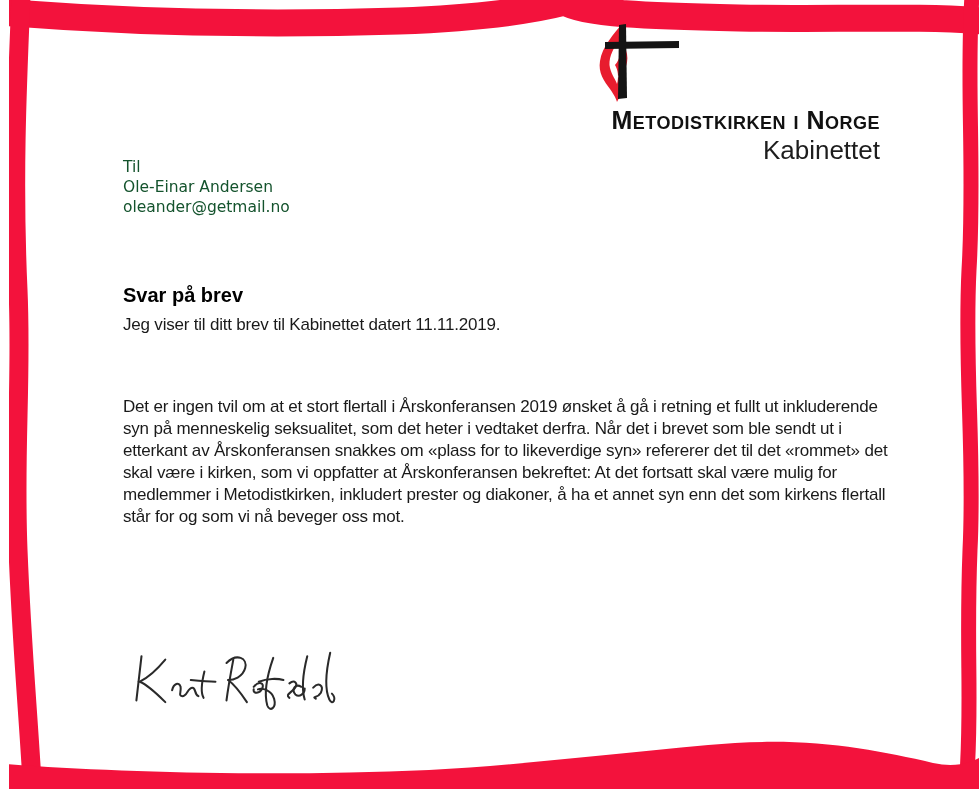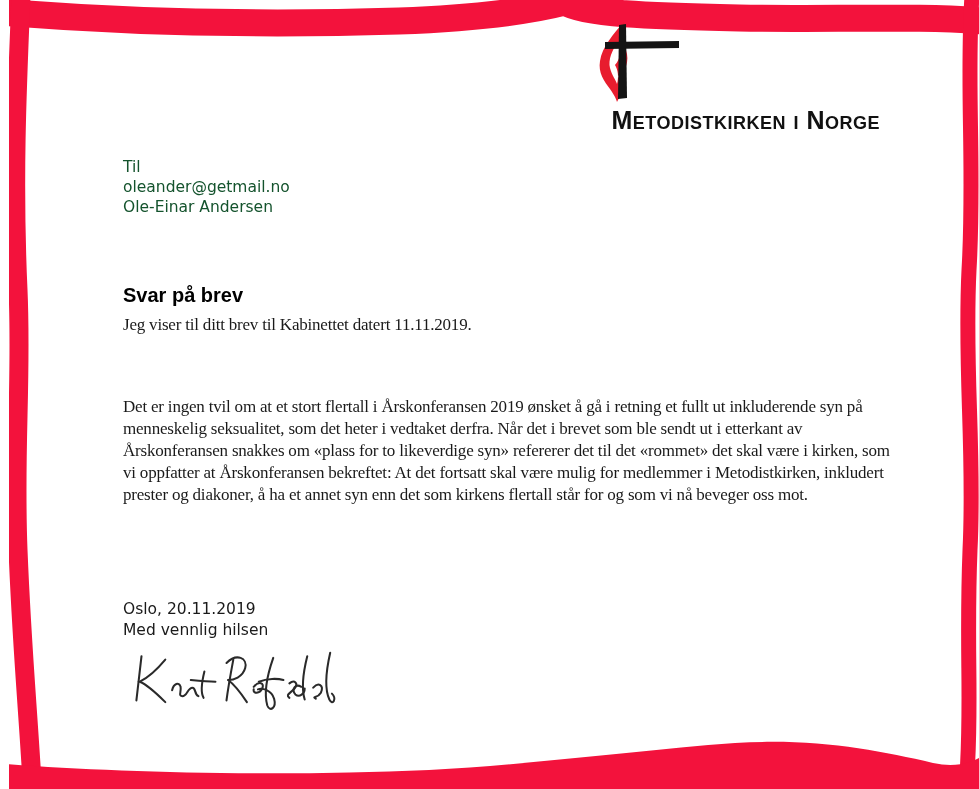--- a/index.html
+++ b/index.html
@@ -39,21 +39,21 @@
   
   .recipient{position:absolute;left:114px;top:157px;
     font-family:"DejaVu Sans",sans-serif;font-size:15.5px;line-height:20px;color:#14532d;}
 
   
   .subject{position:absolute;left:114px;top:284px;margin:0;
     font-family:"Liberation Sans",sans-serif;font-weight:bold;font-size:20px;color:#000000;}
 
   
   .para{position:absolute;left:114px;margin:0;width:768px;
-    font-family:Liberation Serif, serif;font-size:17px;line-height:22px;
+    font-family:Liberation Sans, sans-serif;font-size:17px;line-height:22px;
     letter-spacing:-0.2px;color:#1a1a1a;}
   .p1{top:314px;}
   .p2{top:352px;}
   .p3{top:396px;}
 
   
   .closing{position:absolute;left:114px;top:599px;
     font-family:"DejaVu Sans",sans-serif;font-size:15.5px;line-height:21px;color:#1a1a1a;}
   .signature-svg{position:absolute;left:104px;top:646px;width:244px;height:68px;}
   .signer{position:absolute;left:114px;top:719px;
@@ -80,37 +80,34 @@
     <div class="letterhead">
       <svg class="logo-svg" viewBox="0 0 90 82" aria-hidden="true">
 
         <path d="M32,1 C22,12 10,26 8,40 C6,52 12,60 18,68 C22,74 24,77 25,81 C30,72 30,63 26,55 C36,49 38,35 32,25 C30,17 31,8 32,1 Z" fill="#E81C2E"></path>
         <path d="M26,21 C20,29 16,39 18,47 C20,55 24,59 25,63 C27,56 26,49 23,44 C29,38 29,28 26,21 Z" fill="#ffffff"></path>
 
         <polygon points="27,4 34,3 35,77 26,78" fill="#141414"></polygon>
         <polygon points="13,21 87,20 87,27 13,28" fill="#141414"></polygon>
       </svg>
       <div class="org-name">Metodistkirken i Norge</div>
+      <div class="org-unit">Kabinettet</div>
     </div>
 
     <div class="recipient">
       <div>Til</div>
+      <div>Ole-Einar Andersen</div>
       <div>oleander@getmail.no</div>
-      <div>Ole-Einar Andersen</div>
     </div>
 
     <h1 class="subject">Svar på brev</h1>
 
     <p class="para p1">Jeg viser til ditt brev til Kabinettet datert 11.11.2019.</p>
     <p class="para p3">Det er ingen tvil om at et stort flertall i Årskonferansen 2019 ønsket å gå i retning et fullt ut inkluderende syn på menneskelig seksualitet, som det heter i vedtaket derfra. Når det i brevet som ble sendt ut i etterkant av Årskonferansen snakkes om «plass for to likeverdige syn» refererer det til det «rommet» det skal være i kirken, som vi oppfatter at Årskonferansen bekreftet: At det fortsatt skal være mulig for medlemmer i Metodistkirken, inkludert prester og diakoner, å ha et annet syn enn det som kirkens flertall står for og som vi nå beveger oss mot.</p>
 
-    <div class="closing">
-      <div>Oslo, 20.11.2019</div>
-      <div>Med vennlig hilsen</div>
-    </div>
 
     <svg class="signature-svg" viewBox="0 0 240 80" aria-hidden="true">
       <g fill="none" stroke="#2a2a2a" stroke-width="2.4" stroke-linecap="round">
 
         <path d="M10,12 C8,28 6,46 4,64"></path>
         <path d="M38,16 C28,28 16,38 8,42 C18,46 28,56 38,66"></path>
 
         <path d="M46,52 C48,44 54,42 56,48 C57,54 53,59 58,59 C64,59 64,49 70,49 C74,49 72,57 77,59"></path>
         <path d="M84,30 C81,42 79,54 83,61"></path>
         <path d="M68,40 C78,41 90,42 97,42"></path>

